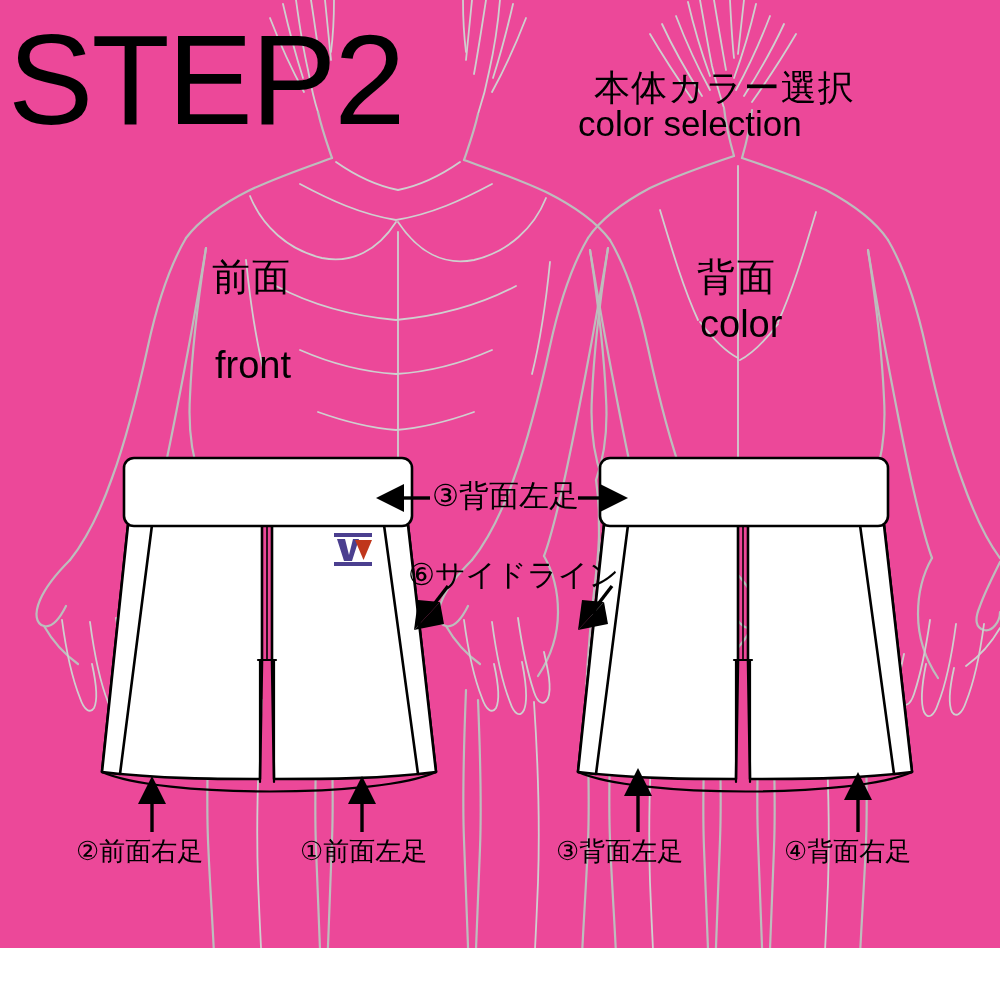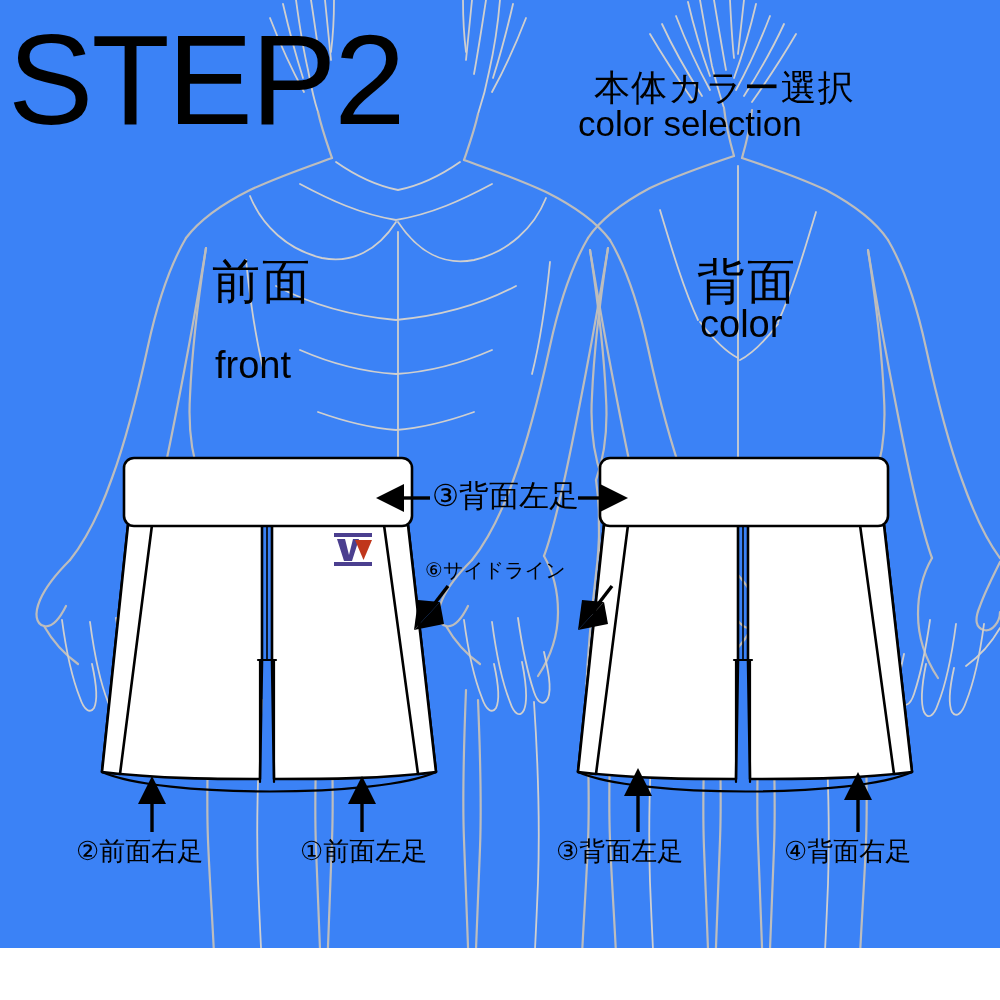--- a/index.html
+++ b/index.html
@@ -7,21 +7,21 @@
     padding: 0;
     background: #ffffff;
   }
   body {
     font-family: "Liberation Sans", "DejaVu Sans", sans-serif;
   }
   #page {
     position: relative;
     width: 1000px;
     height: 948px;
-    background: #3b82f6;
+    background: #ec4899;
     overflow: hidden;
   }
   #bodyLayer, #garmentLayer, #annotLayer {
     position: absolute;
     left: 0;
     top: 0;
     width: 1000px;
     height: 1000px;
   }
   .txt {
@@ -45,41 +45,41 @@
     letter-spacing: 1px;
     margin-left: 22px;
   }
   #colorSelEn {
     left: 578px;
     top: 106px;
     font-size: 35px;
     letter-spacing: 0px;
   }
   .viewLabelJa {
-    font-size: 48px;
+    font-size: 38px;
     letter-spacing: 2px;
   }
   .viewLabelEn {
     font-size: 38px;
   }
   #frontJa { left: 212px; top: 258px; }
   #frontEn { left: 215px; top: 305px; margin-top: 41px; }
   #backJa  { left: 697px; top: 258px; }
   #backEn  { left: 700px; top: 305px; }
 
   #waistLabel {
     left: 432px;
     top: 481px;
     font-size: 30px;
     letter-spacing: 0px;
   }
   #sideLabel {
-    left: 425px;
+    left: 408px;
     top: 560px;
-    font-size: 20px;
+    font-size: 30px;
     letter-spacing: 0px;
   }
   .legLabel {
     font-size: 26px;
     letter-spacing: 0px;
   }
   #leg2 { left: 76px;  top: 838px; }
   #leg1 { left: 300px; top: 838px; }
   #leg3 { left: 556px; top: 838px; }
   #leg4 { left: 784px; top: 838px; }

